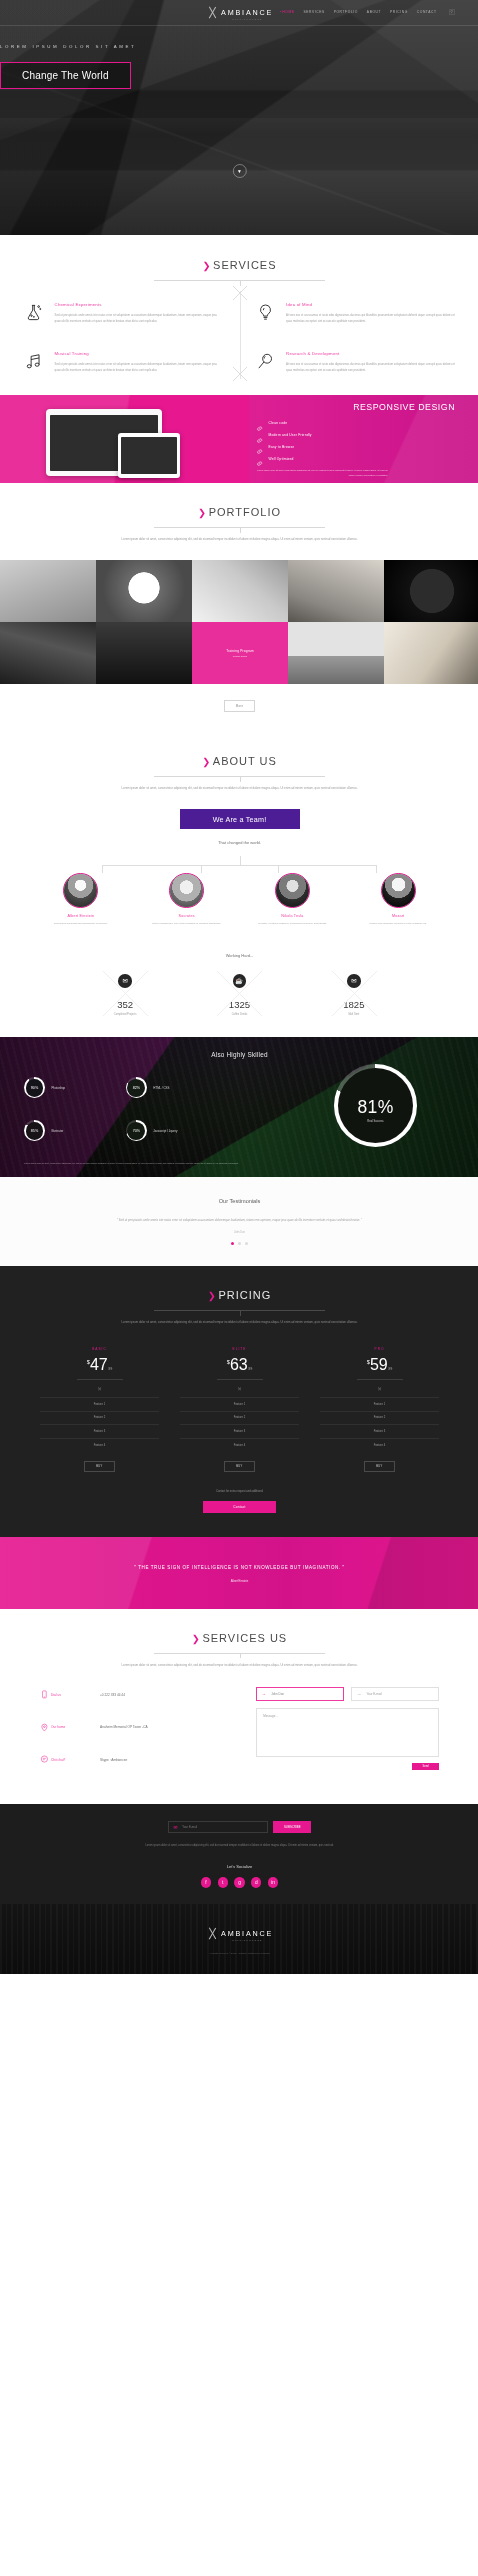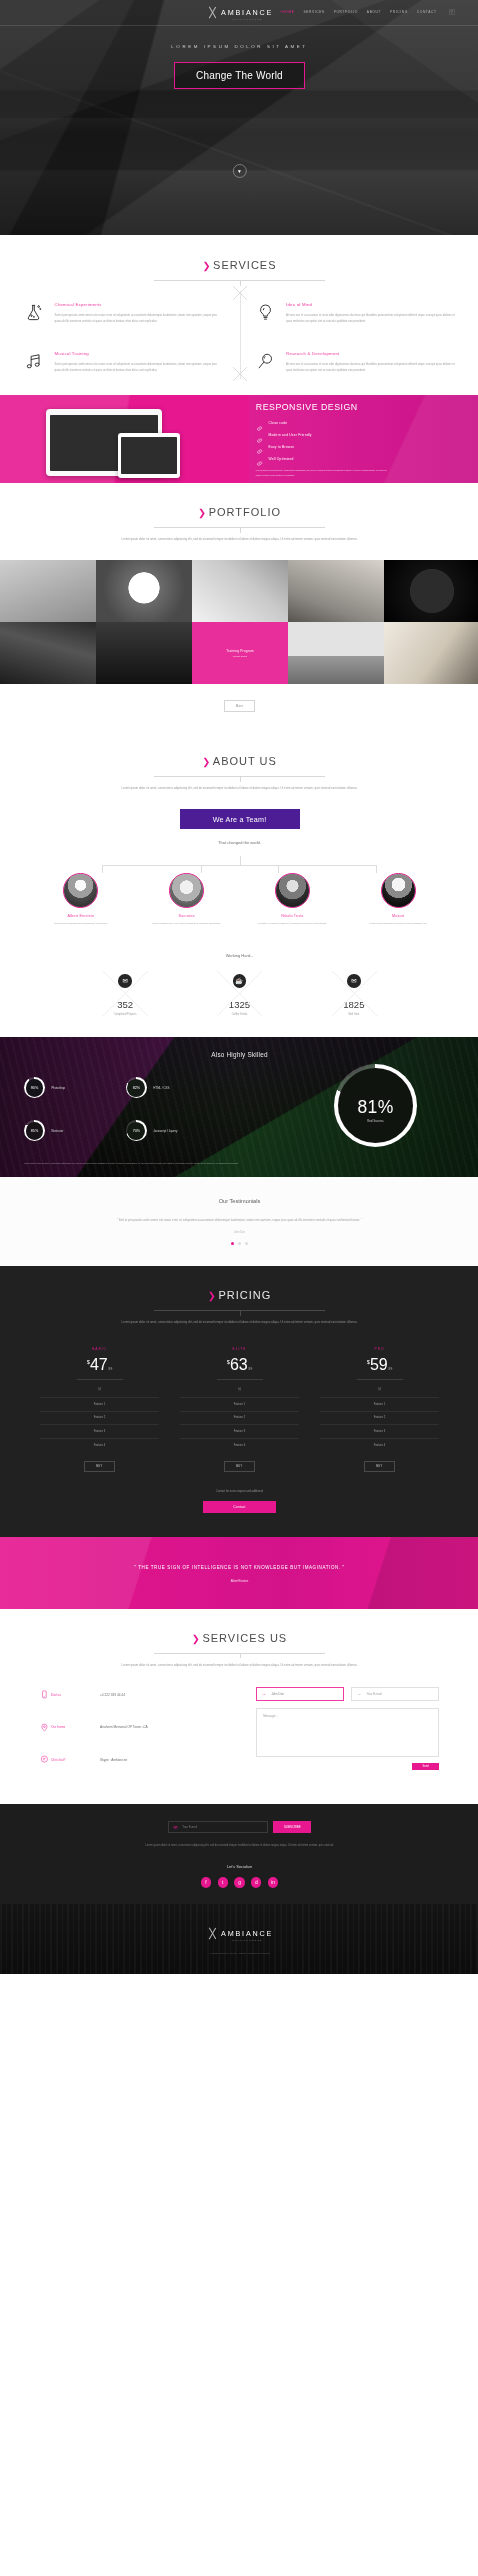--- a/index.html
+++ b/index.html
@@ -51,21 +51,21 @@
   .nav-links a { color:#b5b5b5; font-size:3.3px; letter-spacing:0.6px;
     text-decoration:none; text-transform:uppercase; white-space:nowrap; }
   .nav-links a.active { color:#e91e8c; }
   .nav-links a.active:before { content:"•"; color:#e91e8c; margin-right:0.8px; }
   .nav-search { width:6.4px; height:6.4px; border:0.8px solid #555;
     display:flex; align-items:center; justify-content:center;
     color:#888; font-size:4px; margin-left:3.2px; }
   .nav-rule { position:absolute; left:0; right:0; top:25px; height:0.8px;
     background:rgba(255,255,255,.12); z-index:5; }
 
-  .hero-content { position:relative; z-index:6; text-align:center;
+  .hero-content { position:relative; z-index:6; text-align:left;
     padding-top:20px; }
   .hero-sub { color:#cfcfcf; font-size:4.4px; letter-spacing:2.6px;
     text-transform:uppercase; }
   .hero-btn { display:inline-block; margin-top:12.8px;
     border:1.6px solid #e6178f; padding:7.2px 21px; color:#fff;
     font-size:10px; letter-spacing:0.2px;
     background:rgba(10,10,10,.45); }
   .scroll-circle { position:absolute; left:50%; transform:translateX(-50%);
     bottom:57px; width:14.4px; height:14.4px; border-radius:50%;
     border:0.8px solid rgba(255,255,255,.35); display:flex;
@@ -102,21 +102,21 @@
                linear-gradient(-45deg,transparent 47%,#ddd 47%,#ddd 53%,transparent 53%); }
   .svc { display:flex; gap:9.6px; }
   .svc-icon { width:21px; flex:0 0 21px; padding-top:1.6px; }
   .svc-icon svg { width:19px; height:19px; }
   .svc h3 { font-size:4.3px; color:#ef3ba0; font-weight:400;
     letter-spacing:0.2px; margin-bottom:4.8px; }
   .svc p { font-size:2.8px; color:#a3a3a3; line-height:2.15; }
 
   
   .resp { position:relative; height:88px; overflow:hidden;
-    background:#e6178f; }
+    background:#e6178f;text-align:right; }
   .resp-bg { position:absolute; inset:0;
     background:
       linear-gradient(100deg, rgba(255,255,255,.10) 0 26%, transparent 26.5%),
       linear-gradient(-65deg, rgba(255,255,255,.07) 0 18%, transparent 18.5%),
       linear-gradient(to right,#e6178f 0%,#e6178f 52%,#dd1f93 52%,#c9138a 100%); }
   .resp-inner { position:relative; width:431px; margin:0 auto;
     height:100%; display:flex; align-items:center; }
   .devices { width:227px; position:relative; height:73px; }
   .tablet-l { position:absolute; left:22px; top:6.4px; width:116px; height:67px;
     background:#fafafa; border-radius:4px; box-shadow:0 1.6px 5.6px rgba(0,0,0,.25);

